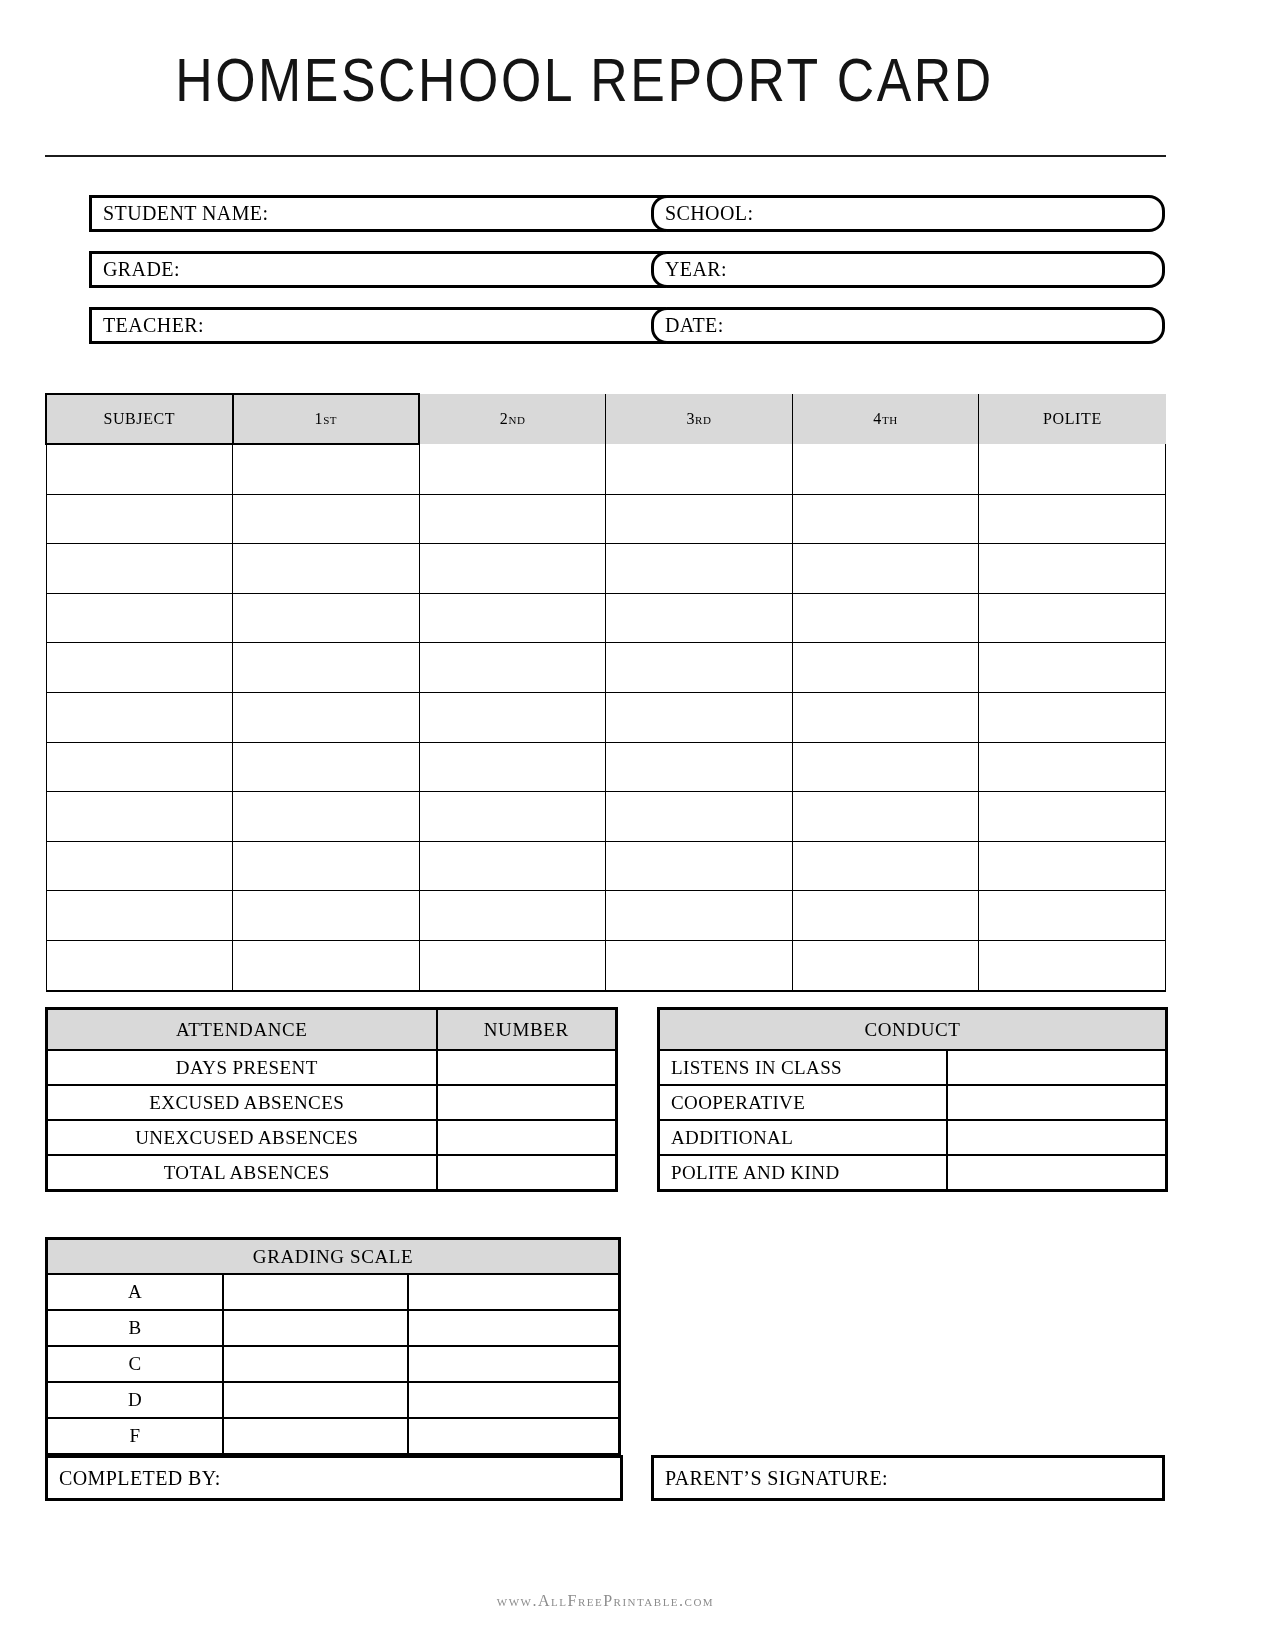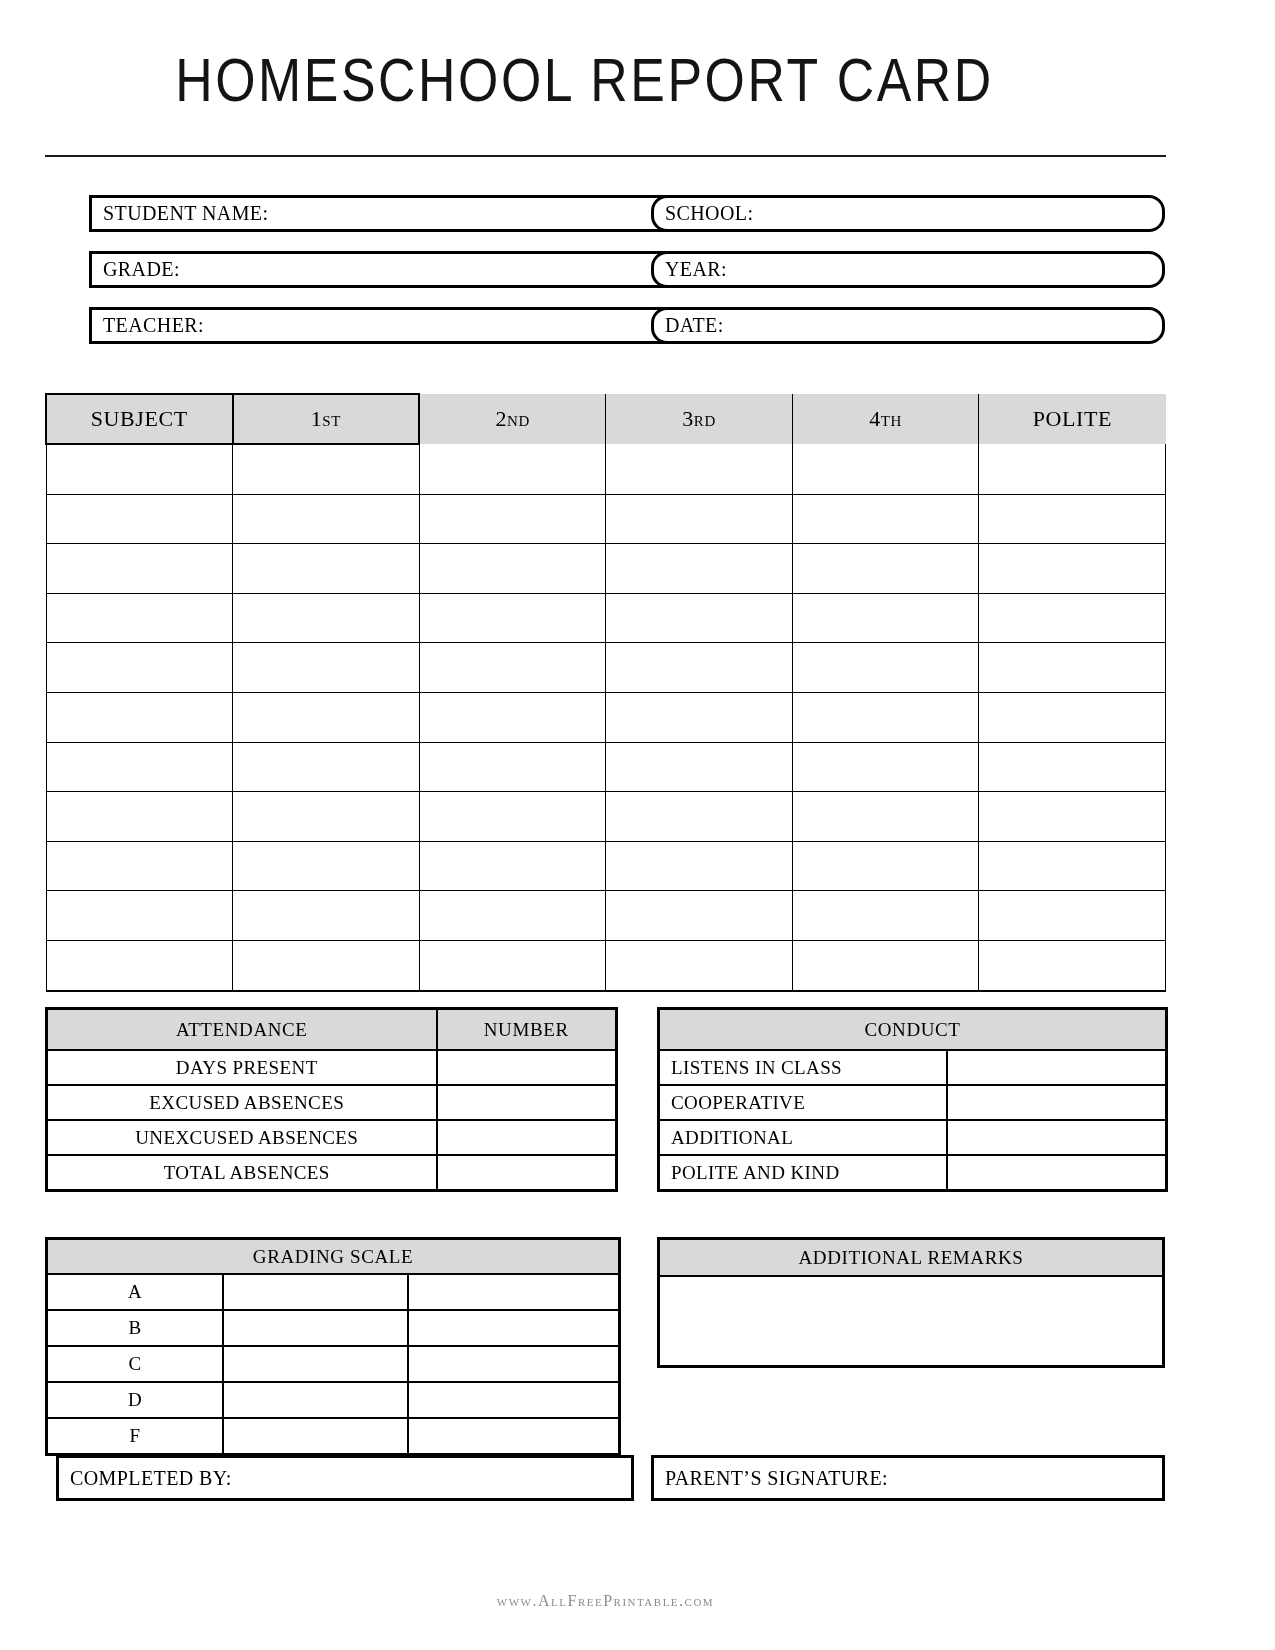--- a/index.html
+++ b/index.html
@@ -33,21 +33,21 @@
   .r1{top:195px;} .r2{top:251px;} .r3{top:307px;}
   .field-label{font-size:20px;letter-spacing:0.4px;}
 
   
   .subjects{
     position:absolute;left:45px;top:393px;width:1121px;
     border-collapse:collapse;table-layout:fixed;
   }
   .subjects th{
     height:46px;background:var(--header-bg);font-weight:normal;
-    font-size:22px;letter-spacing:0.6px;text-align:center;vertical-align:middle;
+    font-size:16px;letter-spacing:0.6px;text-align:center;vertical-align:middle;
   }
   .subjects th.sh-strong{border:2px solid var(--border-color);}
   .subjects th.sh-light{border:0;border-left:1px solid var(--border-color);}
   .subjects td{height:46.6px;border:1px solid var(--border-color);background:#fff;}
   .subjects tr.first td{border-top:0;}
   .subjects tr.first td.under-strong{border-top:2px solid var(--border-color);}
   .subjects tr.last td{border-bottom:2px solid var(--border-color);}
   .ordinal{font-variant:small-caps;letter-spacing:1px;margin-left:48px;}
 
   
@@ -86,21 +86,21 @@
     display:flex;align-items:center;justify-content:center;
     font-size:19px;letter-spacing:0.6px;box-sizing:border-box;
   }
   .remarks-body{flex:1 1 auto;background:#fff;}
 
   
   .sig-box{
     position:absolute;top:1455px;height:46px;border:3px solid var(--border-color);
     box-sizing:border-box;display:flex;align-items:center;padding-left:11px;background:#fff;
   }
-  .sig-l{left:56px;width:578px;text-align:center;}
+  .sig-l{left:45px;width:578px;text-align:center;}
   .sig-r{left:651px;width:514px;}
 
   
   .footer{
     position:absolute;top:1548px;left:45px;width:1121px;text-align:center;
     font-size:16px;color:var(--footer-text);font-variant:small-caps;letter-spacing:1.5px;margin-top:44px;
   }
 </style>
 </head>
 <body>
@@ -337,24 +337,20 @@
         <td></td>
       </tr>
       <tr>
         <td class="grade-letter">F</td>
         <td></td>
         <td></td>
       </tr>
     </tbody>
   </table>
 
-  <div class="remarks">
-    <div class="remarks-header">ADDITIONAL REMARKS</div>
-    <div class="remarks-body"></div>
-  </div>
 
   <div class="sig-box sig-l">
     <span class="field-label">COMPLETED BY:</span>
   </div>
   <div class="sig-box sig-r">
     <span class="field-label">PARENT’S SIGNATURE:</span>
   </div>
 
   <div class="footer">www.AllFreePrintable.com</div>
 

